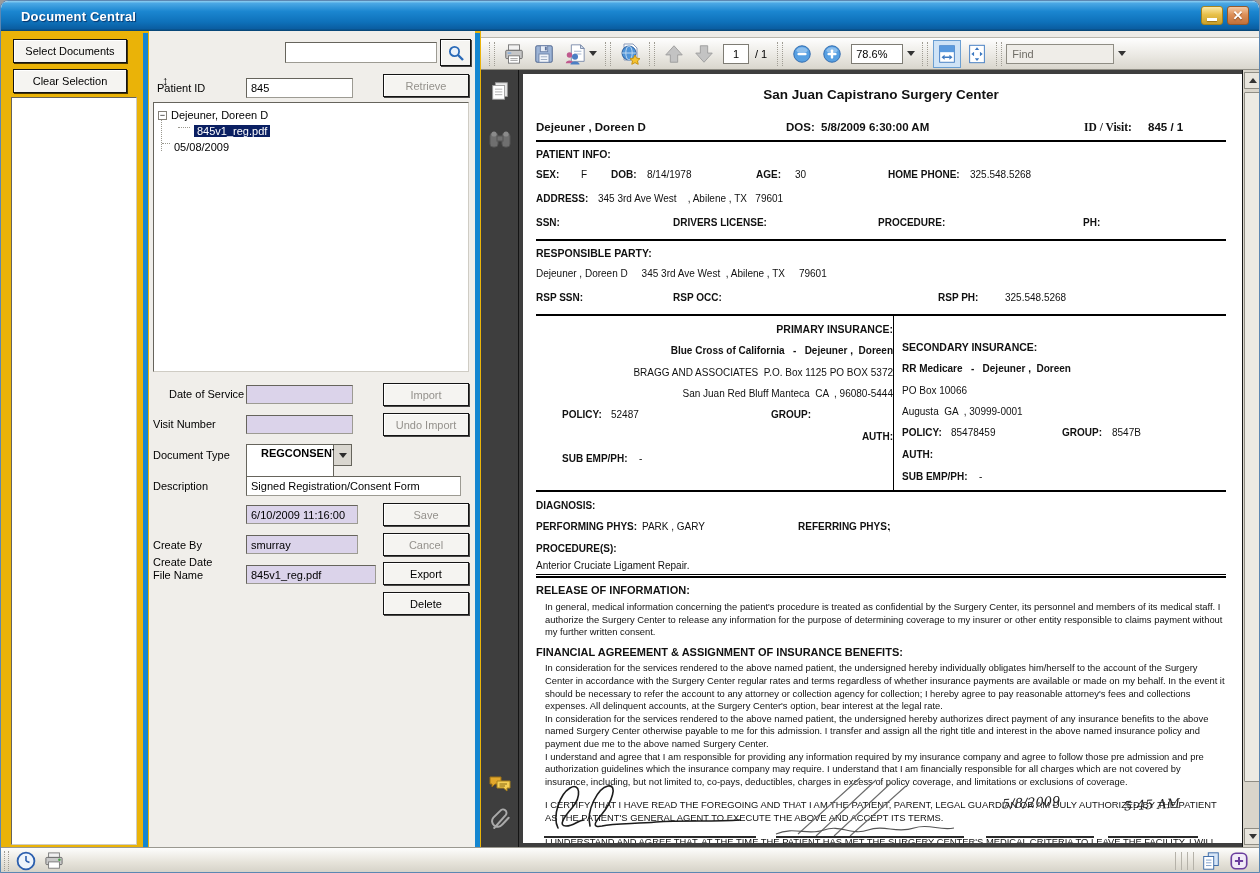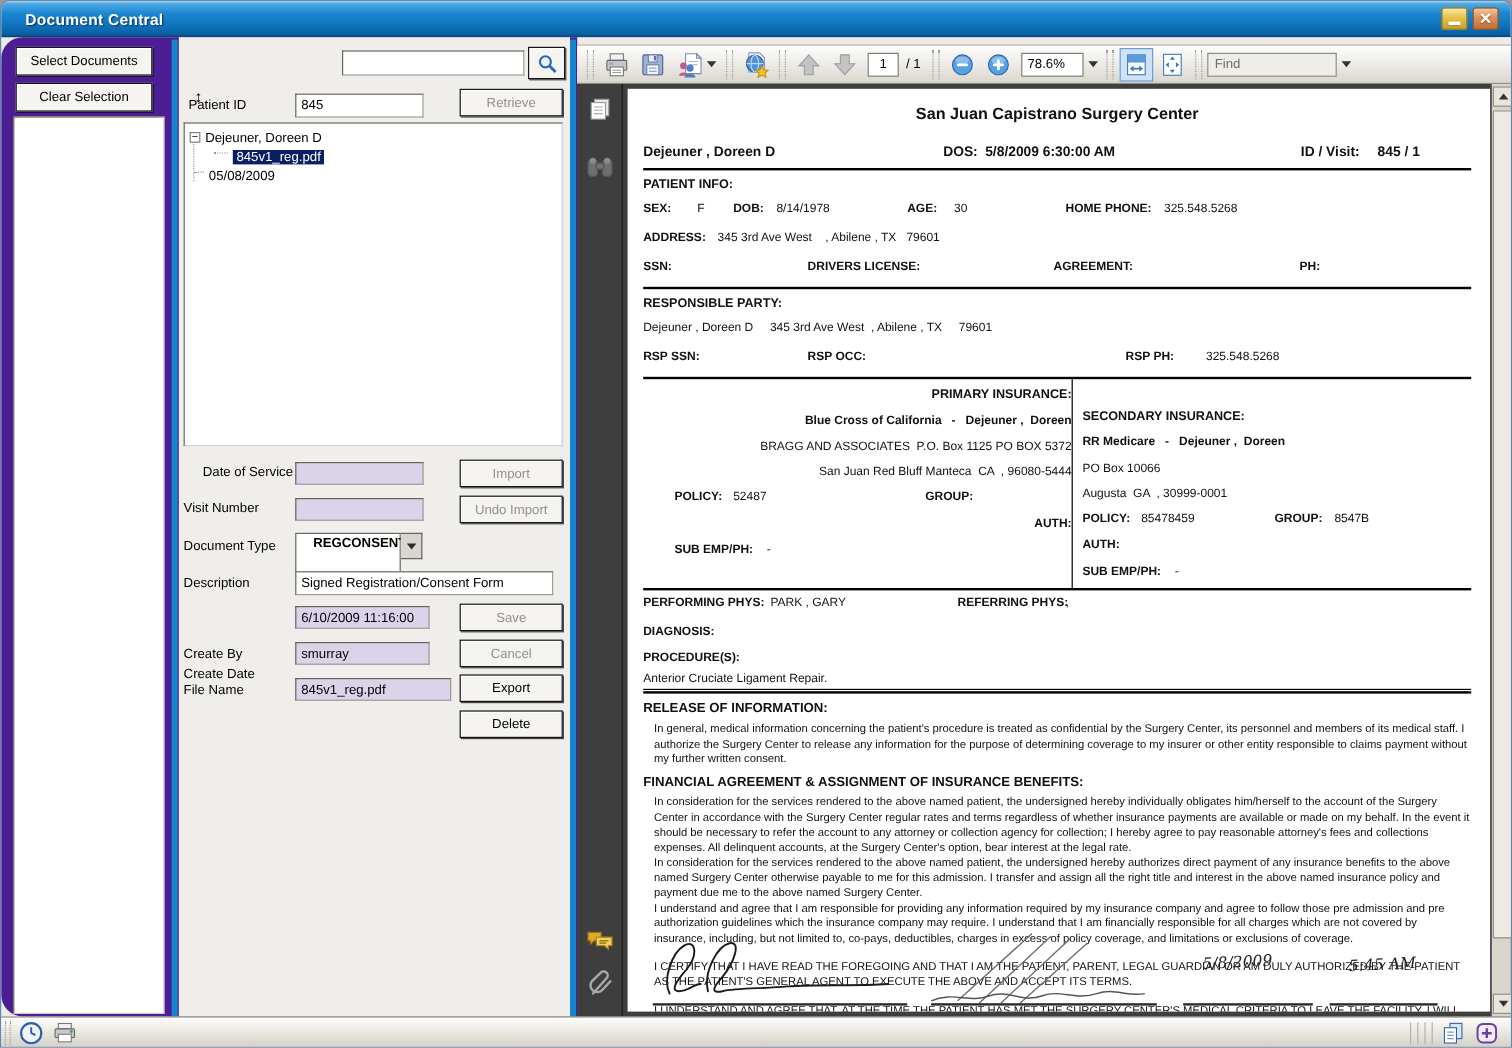--- a/index.html
+++ b/index.html
@@ -14,21 +14,21 @@
   .titlebar .title { color:#fff; font-weight:bold; font-size:13px; margin-left:20px;
     text-shadow:1px 1px 1px rgba(0,0,40,.55); letter-spacing:.2px; }
   .tb-btns { position:absolute; right:10px; top:5px; display:flex; gap:4px; }
   .tbtn { width:22px; height:19px; border-radius:3px; display:flex; align-items:center; justify-content:center; cursor:pointer; }
   .tbtn.min { background:linear-gradient(180deg,#fbe9a8,#e8c04a 45%,#caa12c); border:1px solid #a8841d; }
   .tbtn.min .dash { width:10px; height:3px; background:#fff; margin-top:8px; box-shadow:0 1px 1px rgba(120,80,0,.6); }
   .tbtn.close { background:linear-gradient(180deg,#f3c9a4,#dd9059 45%,#c0703a); border:1px solid #96592a;
     color:#fff; font-weight:bold; font-size:13px; text-shadow:0 1px 1px rgba(100,40,0,.7); }
 
   
-  .main { position:absolute; left:0; top:30px; width:1260px; height:816px; background:#4c1d95;border-radius:18px; }
+  .main { position:absolute; left:0; top:30px; width:1260px; height:816px; background:#eab308; }
   .vsplit { position:absolute; top:2px; bottom:0; width:5px; background:#1486d0; }
   .s1 { left:142px; } .s2 { left:474px; }
 
   
   .btn3d { position:absolute; background:#f5f4f1; border:1px solid #141414; font-family:"Liberation Sans",sans-serif;
     font-size:11px; color:#000; text-align:center; box-shadow:1px 1px 0 rgba(0,0,0,.7), inset 1px 1px 0 #fff;
     cursor:pointer; line-height:20px; padding:0; }
   .btn3d.dis { color:#94918c; }
 
   
@@ -382,21 +382,21 @@
 
         <div class="vdoc">
           <div class="page">
 
             <div class="doc-title">San Juan Capistrano Surgery Center</div>
 
             <div class="doc-head">
               <span class="abs" style="left:0;">Dejeuner , Doreen D</span>
               <span class="abs" style="left:250px;">DOS:</span>
               <span class="abs" style="left:285px;">5/8/2009 6:30:00 AM</span>
-              <span class="abs" style="left:548px;">ID / Visit:</span>
+              <span class="abs" style="left:548px;font-family:Liberation Serif, serif;">ID / Visit:</span>
               <span class="abs" style="left:612px;">845 / 1</span>
             </div>
             <div class="hr2"></div>
 
             <div class="sechead">PATIENT INFO:</div>
 
             <div class="frow">
               <span class="abs b" style="left:0;">SEX:</span>
               <span class="abs" style="left:45px;">F</span>
               <span class="abs b" style="left:75px;">DOB:</span>
@@ -408,21 +408,21 @@
             </div>
 
             <div class="frow">
               <span class="abs b" style="left:0;">ADDRESS:</span>
               <span class="abs" style="left:62px;">345 3rd Ave West    , Abilene , TX   79601</span>
             </div>
 
             <div class="frow">
               <span class="abs b" style="left:0;">SSN:</span>
               <span class="abs b" style="left:137px;">DRIVERS LICENSE:</span>
-              <span class="abs b" style="left:342px;">AGREEMENT:</span>
+              <span class="abs b" style="left:342px;">PROCEDURE:</span>
               <span class="abs b" style="left:547px;">PH:</span>
             </div>
             <div class="hr2" style="margin-top:6px;"></div>
 
             <div class="sechead">RESPONSIBLE PARTY:</div>
             <div class="frow">
               <span class="abs" style="left:0;">Dejeuner , Doreen D     345 3rd Ave West  , Abilene , TX     79601</span>
             </div>
             <div class="frow">
               <span class="abs b" style="left:0;">RSP SSN:</span>
@@ -461,28 +461,28 @@
                   <span class="abs" style="left:210px;">8547B</span>
                 </div>
                 <div class="insrow b">AUTH:</div>
                 <div class="polrow">
                   <span class="abs b" style="left:0;">SUB EMP/PH:</span>
                   <span class="abs" style="left:77px;">-</span>
                 </div>
               </div>
             </div>
 
+            <div class="frow">
+              <span class="abs b" style="left:0;">DIAGNOSIS:</span>
+            </div>
             <div class="frow" style="margin-top:4px;">
               <span class="abs b" style="left:0;">PERFORMING PHYS:</span>
               <span class="abs" style="left:106px;">PARK , GARY</span>
               <span class="abs b" style="left:262px;">REFERRING PHYS:</span>
               <span class="abs" style="left:352px;">,</span>
-            </div>
-            <div class="frow">
-              <span class="abs b" style="left:0;">DIAGNOSIS:</span>
             </div>
             <div class="frow" style="margin-top:5px;">
               <span class="abs b" style="left:0;">PROCEDURE(S):</span>
             </div>
             <div style="font-size:10px;border-bottom:1px solid #000;padding-bottom:2px;">Anterior Cruciate Ligament Repair.</div>
             <div class="hr2" style="margin-top:1px;"></div>
 
             <div class="sechead" style="font-size:11px;">RELEASE OF INFORMATION:</div>
             <div class="para">In general, medical information concerning the patient's procedure is treated as confidential by the Surgery Center, its personnel and members of its medical staff. I authorize the Surgery Center to release any information for the purpose of determining coverage to my insurer or other entity responsible to claims payment without my further written consent.</div>
 

